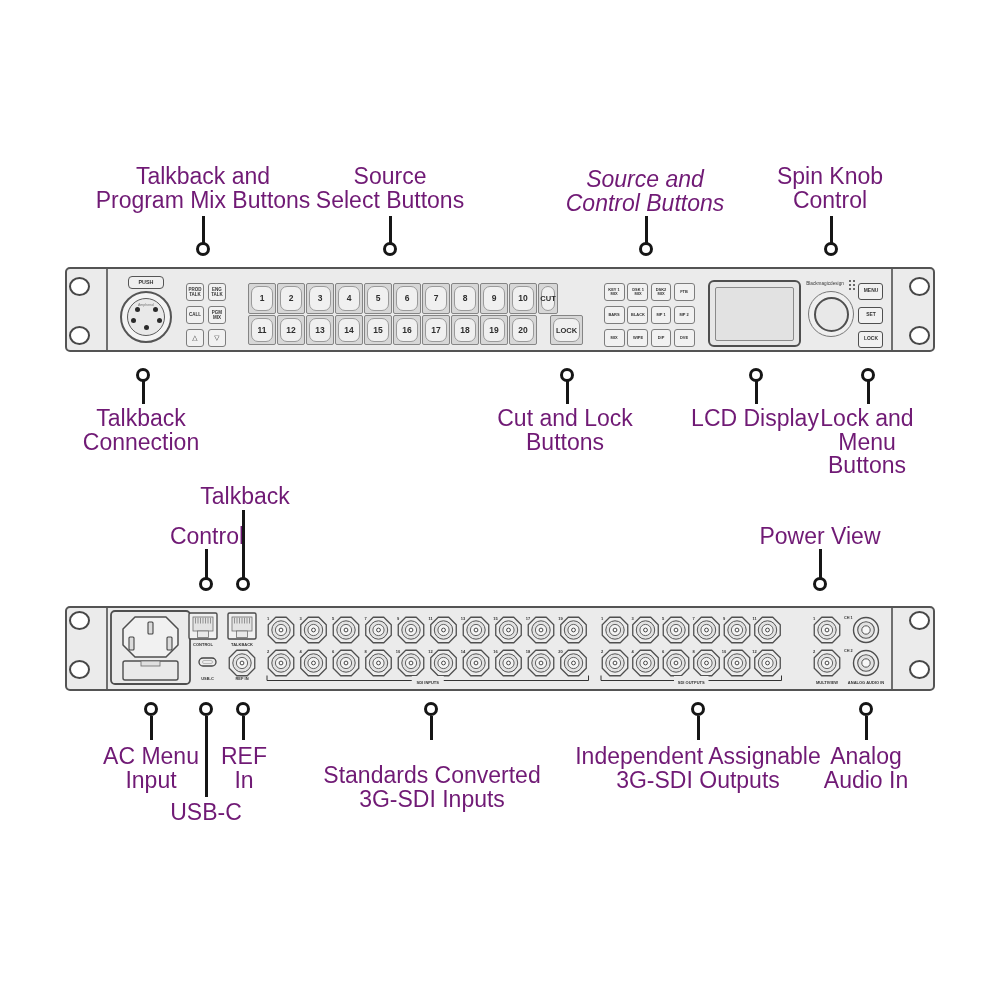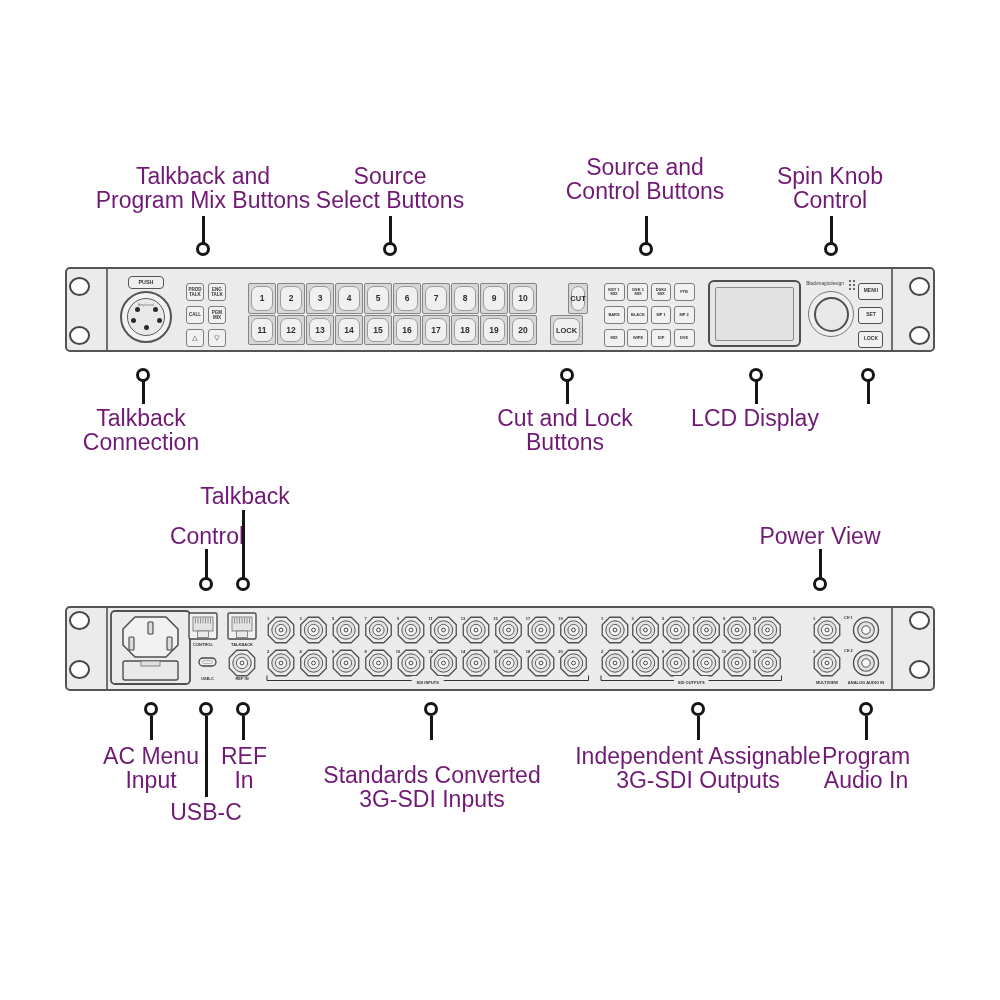--- a/index.html
+++ b/index.html
@@ -408,39 +408,41 @@
       </svg>
   </section>
 <div class="co-label" style="left: 203px; top: 165px;">Talkback and
 Program Mix Buttons</div>
     <div class="co-line" style="left: 201.5px; top: 216px; height: 27px;"></div>
     <div class="co-circle" style="left: 196px; top: 242px;"></div>
     <div class="co-label" style="left: 390px; top: 165px;">Source
 Select Buttons</div>
     <div class="co-line" style="left: 388.5px; top: 216px; height: 27px;"></div>
     <div class="co-circle" style="left: 383px; top: 242px;"></div>
-    <div class="co-label" style="left: 645px; top: 156px;">Source and
+    <div class="co-label" style="left: 645px; top: 168px; font-style: italic;">Source and
 Control Buttons</div>
     <div class="co-line" style="left: 644.5px; top: 216px; height: 27px;"></div>
     <div class="co-circle" style="left: 639px; top: 242px;"></div>
     <div class="co-label" style="left: 830px; top: 165px;">Spin Knob
 Control</div>
     <div class="co-line" style="left: 829.5px; top: 216px; height: 27px;"></div>
     <div class="co-circle" style="left: 824px; top: 242px;"></div>
     <div class="co-label" style="left: 141px; top: 407px;">Talkback
 Connection</div>
     <div class="co-line" style="left: 141.5px; top: 381px; height: 23px;"></div>
     <div class="co-circle" style="left: 136px; top: 368px;"></div>
     <div class="co-label" style="left: 565px; top: 407px;">Cut and Lock
 Buttons</div>
     <div class="co-line" style="left: 565.5px; top: 381px; height: 23px;"></div>
     <div class="co-circle" style="left: 560px; top: 368px;"></div>
     <div class="co-label" style="left: 755px; top: 407px;">LCD Display</div>
     <div class="co-line" style="left: 754.5px; top: 381px; height: 23px;"></div>
     <div class="co-circle" style="left: 749px; top: 368px;"></div>
+    <div class="co-label" style="left: 867px; top: 407px;">Lock and
+Menu Buttons</div>
     <div class="co-line" style="left: 866.5px; top: 381px; height: 23px;"></div>
     <div class="co-circle" style="left: 861px; top: 368px;"></div>
     <div class="co-label" style="left: 207px; top: 525px;">Control</div>
     <div class="co-line" style="left: 204.5px; top: 549px; height: 29px;"></div>
     <div class="co-circle" style="left: 199px; top: 577px;"></div>
     <div class="co-label" style="left: 245px; top: 485px;">Talkback</div>
     <div class="co-line" style="left: 241.5px; top: 510px; height: 68px;"></div>
     <div class="co-circle" style="left: 236px; top: 577px;"></div>
     <div class="co-label" style="left: 820px; top: 525px;">Power View</div>
     <div class="co-line" style="left: 818.5px; top: 549px; height: 29px;"></div>
@@ -457,21 +459,21 @@
     <div class="co-line" style="left: 241.5px; top: 716px; height: 24px;"></div>
     <div class="co-circle" style="left: 236px; top: 702px;"></div>
     <div class="co-label" style="left: 432px; top: 764px;">Standards Converted
 3G-SDI Inputs</div>
     <div class="co-line" style="left: 429.5px; top: 716px; height: 24px;"></div>
     <div class="co-circle" style="left: 424px; top: 702px;"></div>
     <div class="co-label" style="left: 698px; top: 745px;">Independent Assignable
 3G-SDI Outputs</div>
     <div class="co-line" style="left: 696.5px; top: 716px; height: 24px;"></div>
     <div class="co-circle" style="left: 691px; top: 702px;"></div>
-    <div class="co-label" style="left: 866px; top: 745px;">Program
+    <div class="co-label" style="left: 866px; top: 745px;">Analog
 Audio In</div>
     <div class="co-line" style="left: 864.5px; top: 716px; height: 24px;"></div>
     <div class="co-circle" style="left: 859px; top: 702px;"></div>
     <div class="smallbtn" style="left: 186px; top: 283px; width: 18px; height: 18px;">
       <span class="btn-label">PROD
 TALK</span>
     </div>
     <div class="smallbtn" style="left: 208px; top: 283px; width: 18px; height: 18px;">
       <span class="btn-label">ENG
 TALK</span>
@@ -582,21 +584,21 @@
     <div class="keycap" style="left: 480px; top: 314.8px; width: 28px; height: 30.5px;">
       <div class="cap" style="font-size: 8.5px;">
         <span>19</span>
       </div>
     </div>
     <div class="keycap" style="left: 509px; top: 314.8px; width: 28px; height: 30.5px;">
       <div class="cap" style="font-size: 8.5px;">
         <span>20</span>
       </div>
     </div>
-    <div class="keycap" style="left: 568px; top: 283px; width: 20px; height: 30.5px;">
+    <div class="keycap" style="left: 538px; top: 283px; width: 20px; height: 30.5px;">
       <div class="cap" style="font-size: 7.5px;">
         <span>CUT</span>
       </div>
     </div>
     <div class="keycap" style="left: 550px; top: 314.8px; width: 33px; height: 30.5px;">
       <div class="cap" style="font-size: 7.5px;">
         <span>LOCK</span>
       </div>
     </div>
     <div class="smallbtn" style="left: 604px; top: 283px; width: 20.8px; height: 18px;">

